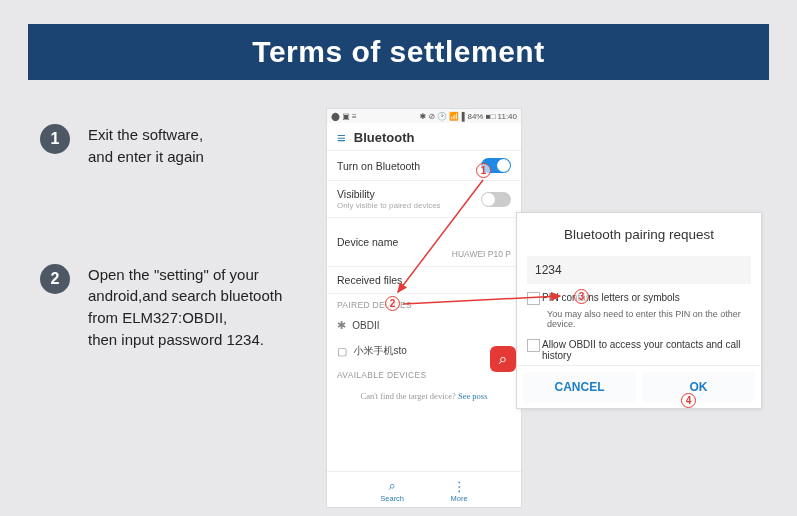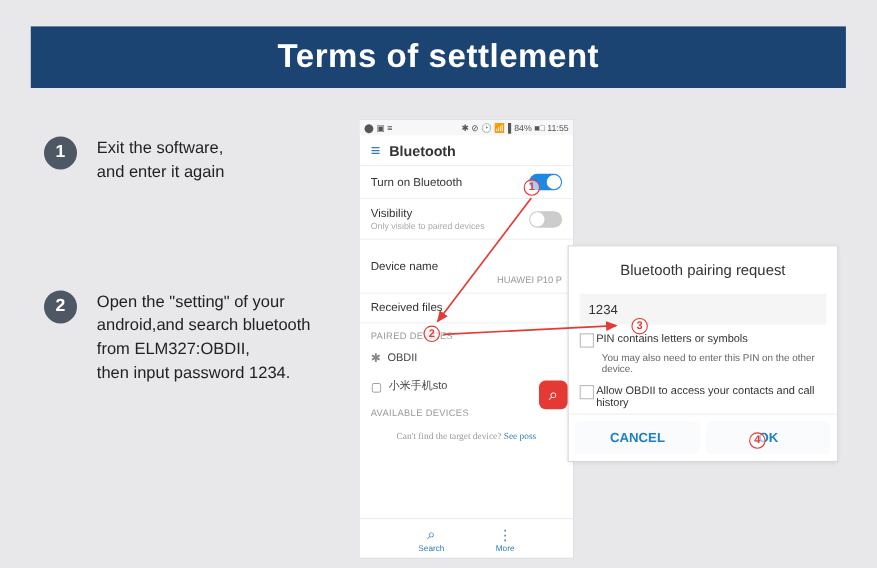--- a/index.html
+++ b/index.html
@@ -68,21 +68,21 @@
   .toggle-on::after { content:""; position:absolute; right:1px; top:1px; width:13px; height:13px; background:#fff; border-radius:50%; }
   .toggle-off {
     width: 30px; height: 15px; background: #ccc; border-radius: 8px; position: relative;
   }
   .toggle-off::after { content:""; position:absolute; left:1px; top:1px; width:13px; height:13px; background:#fff; border-radius:50%; }
   .dialog {
     position: absolute;
     width: 246px;
     background: #fff;
     border: 1px solid #d8d8d8;
-    left: 516px; top: 223px;
+    left: 516px; top: 212px;
     font-size: 11px;
     box-shadow: 0 1px 4px rgba(0,0,0,.08);
   }
   .dlg-title { text-align: center; padding: 14px 6px 10px 6px; font-size: 13.5px; color: #333; font-weight: 500; }
   .pin-field {
     margin: 4px 10px; background: #f5f5f5; padding: 7px 8px; font-size: 12px; color: #333;
   }
   .dlg-row { display: flex; gap: 2px; align-items: flex-start; padding: 4px 10px; font-size: 10px; color: #333; }
   .dlg-sub { font-size: 9px; color: #666; padding: 0 10px 6px 30px; }
   .chk { width: 13px; height: 13px; border: 1px solid #bbb; background: #fff; flex-shrink: 0; }
@@ -119,21 +119,21 @@
     <div class="step">
       <div class="num-circle">2</div>
       <div class="step-text" style="white-space:pre-line">Open the "setting" of your android,and search bluetooth from ELM327:OBDII,
 then input password 1234.</div>
     </div>
   </div>
 
   <div class="phone">
     <div class="statusbar">
       <span>⬤ ▣ ≡</span>
-      <span>✱ ⊘ 🕑 📶 ▌84% ■□ 11:55</span>
+      <span>✱ ⊘ 🕑 📶 ▌84% ■□ 11:40</span>
     </div>
     <div class="ph-title">
       <span class="hamburger">≡</span>
       <span>Bluetooth</span>
     </div>
     <div class="row">
       <span class="lbl">Turn on Bluetooth</span>
       <span class="toggle-on"></span>
     </div>
     <div class="row">

